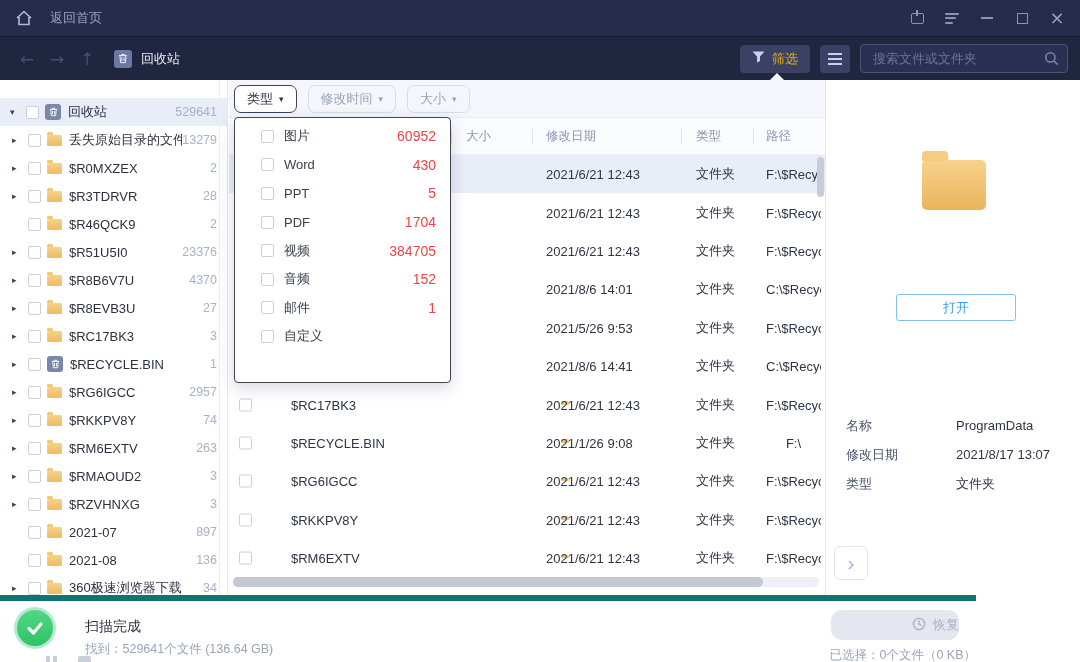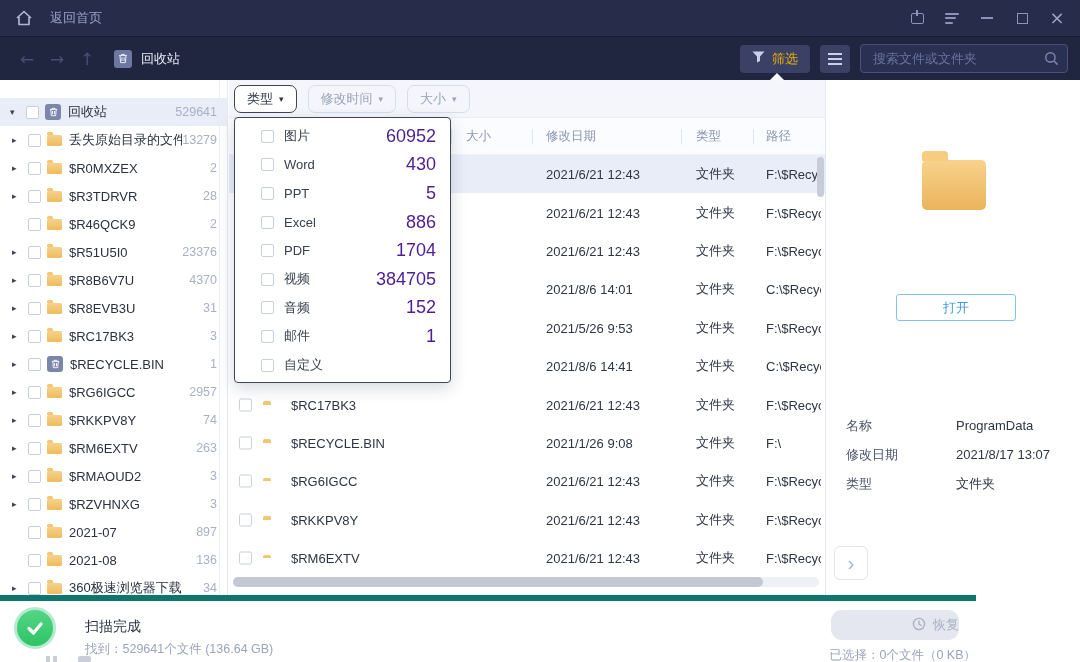--- a/index.html
+++ b/index.html
@@ -70,40 +70,40 @@
   .main { position:absolute; left:229px; top:0; width:596px; height:515px; }
   .filterstrip { height:38px; background:#f4f6fb; border-bottom:1px solid #e8ecf4;
                  display:flex; align-items:center; padding-left:5px; gap:11px; }
   .f-btn { height:28px; border-radius:7px; display:inline-flex; align-items:center; gap:6px;
            padding:0 12px; font-size:13px; color:#98a2bb; border:1px solid #d7deea; background:transparent; }
   .f-btn .chev { font-size:9px; }
   .f-btn.active { border:1px solid #3f4556; background:#fff; color:#2e3544; }
   .thead { position:relative; height:37px; background:#fbfcff; border-bottom:1px solid #eef1f7; }
   .hcell { position:absolute; top:50%; transform:translateY(-50%); color:#8a95b0; font-size:12.5px; }
   .hsep { position:absolute; top:11px; width:1px; height:15px; background:#dde3ef; }
-  .tbody { position:relative; }
+  .tbody { position:relative;text-align:center; }
   .trow { position:relative; height:38.4px; background:#fff; }
   .trow.selected { background:#e9edf8; }
   .cell { position:absolute; top:50%; transform:translateY(-50%); font-size:13px; color:#2e3544; white-space:nowrap; }
   .c-check { left:10px; } .c-icon { left:34px; } .c-name { left:62px; max-width:168px; overflow:hidden; } .c-date { left:317px; } .c-type { left:467px; }
   .c-path { left:537px; width:55px; overflow:hidden; }
   .rfold { width:20px; height:15px; background:linear-gradient(#f9d488,#edb95e); border-radius:2px; position:relative; }
   .rfold::before { content:""; position:absolute; left:0; top:-3.5px; width:8px; height:3.5px;
                    background:#f3c672; border-radius:2px 2px 0 0; }
   .vthumb { position:absolute; right:1px; top:77px; width:7px; height:40px; background:#c7ccd8; border-radius:4px; z-index:4; }
   .hscroll { position:absolute; left:4px; top:497px; width:586px; height:10px; background:#eef0f5; border-radius:5px; }
   .hthumb { position:absolute; left:0; top:0; width:530px; height:10px; background:#c3c8d3; border-radius:5px; }
 
   
   .dropdown { position:absolute; left:5px; top:37px; width:217px; height:266px; background:#fff;
               border:1px solid #3f4556; border-radius:4px; box-shadow:0 5px 16px rgba(30,40,70,.18);
               z-index:6; padding-top:4px;padding-left:12px; }
   .dditem { height:28.6px; display:flex; align-items:center; padding:0 14px; }
   .dd-lbl { margin-left:10px; font-size:13px; color:#39404f; }
-  .dd-cnt { margin-left:auto; color:#4c1d95; font-size:18px; }
+  .dd-cnt { margin-left:auto; color:#ef4444; font-size:14px; }
 
   
   .rightpanel { position:absolute; left:825px; top:0; width:255px; height:515px; border-left:1px solid #e4e8f1; }
   .bigfolder { position:absolute; left:96px; top:80px; width:64px; height:50px;
                background:linear-gradient(#f8d28c,#eab45c); border-radius:5px; }
   .bigfolder::before { content:""; position:absolute; left:0; top:-9px; width:26px; height:10px;
                        background:#f5cc80; border-radius:4px 4px 0 0; }
   .open-btn { position:absolute; left:70px; top:214px; width:120px; height:27px; background:#fff;
               border:1px solid #85bfee; border-radius:3px; color:#3f9be6; font-size:13px;
               display:flex; align-items:center; justify-content:center; }
@@ -253,21 +253,21 @@
     <span class="cb"></span>
     <span class="ti-ic fold"></span>
     <span class="t-lbl">$R8B6V7U</span>
     <span class="t-cnt">4370</span>
   </div>
           <div class="titem child">
     <span class="t-arrow">▸</span>
     <span class="cb"></span>
     <span class="ti-ic fold"></span>
     <span class="t-lbl">$R8EVB3U</span>
-    <span class="t-cnt">31</span>
+    <span class="t-cnt">27</span>
   </div>
           <div class="titem child">
     <span class="t-arrow">▸</span>
     <span class="cb"></span>
     <span class="ti-ic fold"></span>
     <span class="t-lbl">$RC17BK3</span>
     <span class="t-cnt">3</span>
   </div>
           <div class="titem child">
     <span class="t-arrow">▸</span>
@@ -464,25 +464,20 @@
   </div>
           <div class="dditem">
     <span class="cb"></span>
     <span class="dd-lbl">Word</span>
     <span class="dd-cnt">430</span>
   </div>
           <div class="dditem">
     <span class="cb"></span>
     <span class="dd-lbl">PPT</span>
     <span class="dd-cnt">5</span>
-  </div>
-          <div class="dditem">
-    <span class="cb"></span>
-    <span class="dd-lbl">Excel</span>
-    <span class="dd-cnt">886</span>
   </div>
           <div class="dditem">
     <span class="cb"></span>
     <span class="dd-lbl">PDF</span>
     <span class="dd-cnt">1704</span>
   </div>
           <div class="dditem">
     <span class="cb"></span>
     <span class="dd-lbl">视频</span>
     <span class="dd-cnt">384705</span>

